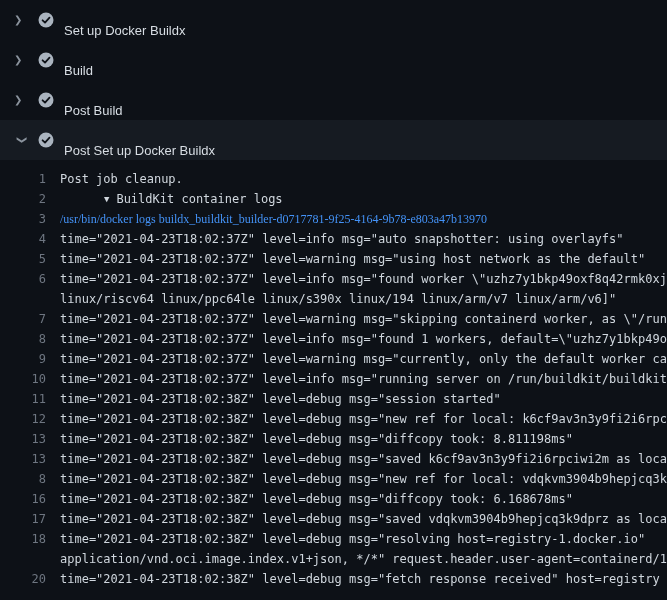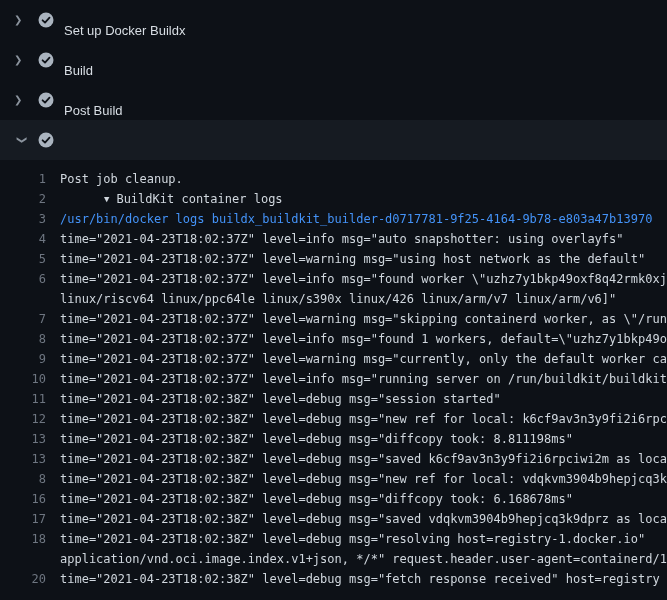--- a/index.html
+++ b/index.html
@@ -43,21 +43,21 @@
     color: var(--log-text, #d0d7de);
   }
   .line { display: flex; height: 20px; line-height: 20px; white-space: pre; }
   .num {
     flex: none; width: 34px; margin-left: 12px; margin-right: 14px;
     text-align: right;
     color: var(--line-number, #6e7681);
     cursor: pointer;
   }
   .text { flex: 1; overflow: hidden; }
-  .line.command .text { color: var(--command-text, #4493f8); }
+  .line.command .text { color: var(--command-text, #4493f8); font-family: Liberation Serif, serif; }
   .tri { display: none; }
   .line.group .tri { display: inline; font-size: 9px; margin-right: 7px; vertical-align: 1px; }
   .line.group .text { cursor: pointer; margin-left: 44px; }
 </style>
 </head>
 <body>
 
 <div class="page">
   <div id="sections">
   <div class="section">
@@ -94,20 +94,21 @@
   </div>
 
   <div class="section expanded">
     <span class="chev">❯</span>
     <span class="check">
       <svg width="16" height="16" viewBox="0 0 16 16">
         <circle cx="8" cy="8" r="7.5" fill="var(--check-fill, #aab4bf)"></circle>
         <path d="M4.6 8.3 L7.0 10.6 L11.5 5.7" fill="none" stroke="var(--check-mark, #0d1117)" stroke-width="1.8" stroke-linecap="round" stroke-linejoin="round"></path>
       </svg>
     </span>
+    <span class="label">Post Set up Docker Buildx</span>
   </div>
 </div>
   <div id="log" class="log">
   <div class="line plain">
     <span class="num">1</span>
     <span class="text"><span class="txt">Post job cleanup.</span></span>
   </div>
 
   <div class="line group">
     <span class="num">2</span>
@@ -129,21 +130,21 @@
     <span class="text"><span class="txt">time="2021-04-23T18:02:37Z" level=warning msg="using host network as the default"</span></span>
   </div>
 
   <div class="line plain">
     <span class="num">6</span>
     <span class="text"><span class="txt">time="2021-04-23T18:02:37Z" level=info msg="found worker \"uzhz7y1bkp49oxf8q42rmk0xj</span></span>
   </div>
 
   <div class="line wrap">
     <span class="num"></span>
-    <span class="text"><span class="txt">linux/riscv64 linux/ppc64le linux/s390x linux/426 linux/arm/v7 linux/arm/v6]"</span></span>
+    <span class="text"><span class="txt">linux/riscv64 linux/ppc64le linux/s390x linux/194 linux/arm/v7 linux/arm/v6]"</span></span>
   </div>
 
   <div class="line plain">
     <span class="num">7</span>
     <span class="text"><span class="txt">time="2021-04-23T18:02:37Z" level=warning msg="skipping containerd worker, as \"/run</span></span>
   </div>
 
   <div class="line plain">
     <span class="num">8</span>
     <span class="text"><span class="txt">time="2021-04-23T18:02:37Z" level=info msg="found 1 workers, default=\"uzhz7y1bkp49o</span></span>

